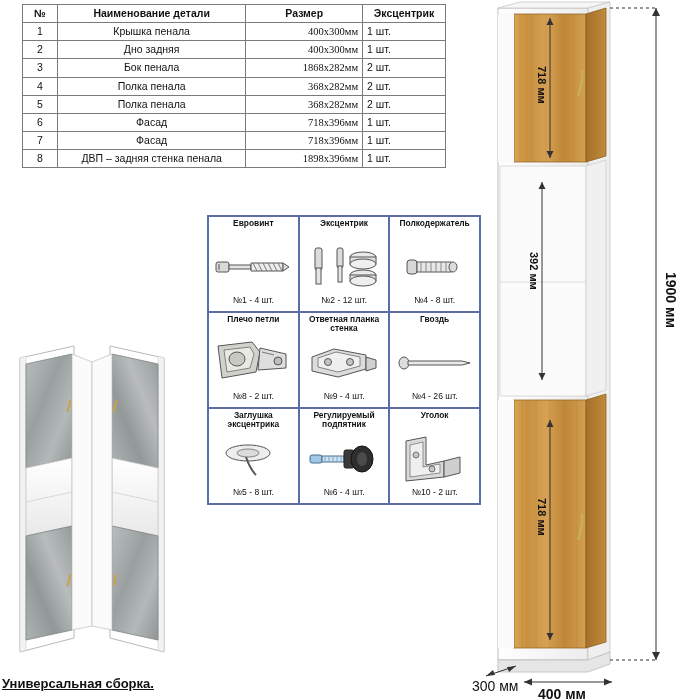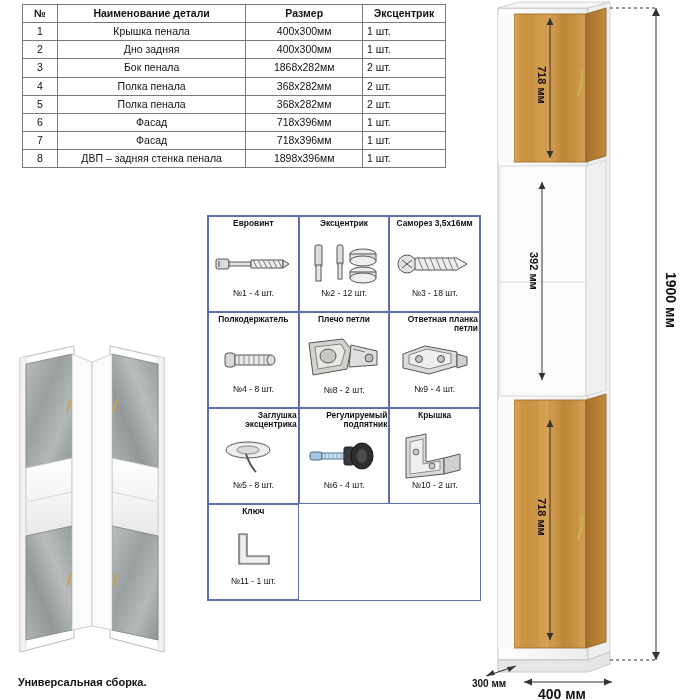--- a/index.html
+++ b/index.html
@@ -18,66 +18,66 @@
     font-size:10.5px;
   }
   .parts-table th,.parts-table td{
     border:1px solid #7a7a7a;
     padding:2px 4px;
     line-height:1.25;
   }
   .parts-table th{font-weight:bold;text-align:center;font-size:10.5px;}
   .parts-table td.num{width:26px;text-align:center;}
   .parts-table td.name{width:180px;text-align:center;}
-  .parts-table td.size{width:108px;text-align:center;}
+  .parts-table td.size{width:108px;text-align:right;font-family:Liberation Serif, serif;}
   .parts-table td.qty{width:74px;}
 
   
   .hw-grid{
     position:absolute;left:207px;top:215px;
     width:272px;
     display:grid;
     grid-template-columns:repeat(3,1fr);
     border:1px solid #5b6ea8;
   }
   .hw-cell{
     border:1px solid #5b6ea8;
     box-sizing:border-box;
     height:96px;
     display:flex;flex-direction:column;align-items:center;
     padding:2px 1px 1px;
   }
   .hw-title{
-    font-size:8.4px;font-weight:bold;text-align:right;line-height:1.1;
+    font-size:8.4px;font-weight:bold;text-align:center;line-height:1.1;
     min-height:20px;
   }
   .hw-art{flex:1;display:flex;align-items:center;justify-content:center;width:100%;}
-  .hw-qty{font-size:8.6px;padding-bottom:12px;}
+  .hw-qty{font-size:8.6px;padding-bottom:5px;}
 
   
   .caption{
-    position:absolute;left:18px;top:676px;
-    font-size:11px;font-weight:bold;
+    position:absolute;left:2px;top:676px;
+    font-size:13px;font-weight:bold;text-decoration:underline;
   }
 
   
   .left-illo{position:absolute;left:6px;top:330px;width:190px;height:340px;}
 
   
   .right-illo{position:absolute;left:480px;top:0px;width:220px;height:700px;}
 
   
   .dim{
     position:absolute;font-size:11px;font-weight:bold;
   }
   .dim.v{
     writing-mode:vertical-rl;
     text-orientation:mixed;
   }
-  .dim-small{font-size:10px;font-weight:bold;}
+  .dim-small{font-size:14px;font-weight:normal;}
 </style>
 </head>
 <body>
 
 <table class="parts-table">
   <thead>
     <tr>
       <th>№</th>
       <th>Наименование детали</th>
       <th>Размер</th>
@@ -172,40 +172,20 @@
         <rect x="45" y="13" width="26" height="7" fill="#e0e0e0" stroke="#555" stroke-width="1"></rect>
         <ellipse cx="58" cy="20" rx="13" ry="5" fill="#efefef" stroke="#555" stroke-width="1"></ellipse>
         <ellipse cx="58" cy="31" rx="13" ry="5" fill="#e9e9e9" stroke="#555" stroke-width="1"></ellipse>
         <rect x="45" y="31" width="26" height="6" fill="#e0e0e0" stroke="#555" stroke-width="1"></rect>
         <ellipse cx="58" cy="37" rx="13" ry="5" fill="#efefef" stroke="#555" stroke-width="1"></ellipse>
       </svg>
     </div>
     <div class="hw-qty">№2 - 12 шт.</div>
   </div>
 
-  <div class="hw-cell">
-    <div class="hw-title">Саморез 3,5х16мм</div>
-    <div class="hw-art">
-      <svg width="80" height="30" viewBox="0 0 80 30">
-        <ellipse cx="12" cy="15" rx="9" ry="9" fill="#e2e2e2" stroke="#555" stroke-width="1"></ellipse>
-        <path d="M7 11 l10 8 M7 19 l10 -8" stroke="#555" stroke-width="1"></path>
-        <path d="M20 9 h42 l10 6 -10 6 h-42 z" fill="#ededed" stroke="#555" stroke-width="1"></path>
-        <g stroke="#777" stroke-width="1">
-          <path d="M23 9 l5 12"></path>
-            <path d="M29 9 l5 12"></path>
-            <path d="M35 9 l5 12"></path>
-          <path d="M41 9 l5 12"></path>
-            <path d="M47 9 l5 12"></path>
-            <path d="M53 9 l5 12"></path>
-          <path d="M59 9 l4 10"></path>
-        </g>
-      </svg>
-    </div>
-    <div class="hw-qty">№3 - 18 шт.</div>
-  </div>
 
   <div class="hw-cell">
     <div class="hw-title">Полкодержатель</div>
     <div class="hw-art">
       <svg width="80" height="34" viewBox="0 0 80 34">
         <rect x="12" y="10" width="10" height="14" rx="3" fill="#d7d7d7" stroke="#555" stroke-width="1"></rect>
         <rect x="22" y="12" width="34" height="10" fill="#e8e8e8" stroke="#555" stroke-width="1"></rect>
         <g stroke="#888" stroke-width="1">
           <path d="M26 12 v10"></path>
             <path d="M31 12 v10"></path>
@@ -229,33 +209,43 @@
         <ellipse cx="25" cy="21" rx="8" ry="7" fill="#c9c9c4" stroke="#555" stroke-width="1"></ellipse>
         <path d="M48 10 L74 16 L74 30 L46 32 Z" fill="#dedede" stroke="#555" stroke-width="1"></path>
         <circle cx="66" cy="23" r="4" fill="#bdbdbd" stroke="#555" stroke-width="1"></circle>
         <path d="M50 14 L62 17" stroke="#777" stroke-width="1"></path>
       </svg>
     </div>
     <div class="hw-qty">№8 - 2 шт.</div>
   </div>
 
   <div class="hw-cell">
-    <div class="hw-title">Ответная планка петли</div>
+    <div class="hw-title">Ответная планка стенка</div>
     <div class="hw-art">
       <svg width="80" height="40" viewBox="0 0 80 40">
         <path d="M8 14 L30 6 L62 12 L62 26 L34 34 L8 28 Z" fill="#dcdcdc" stroke="#555" stroke-width="1"></path>
         <path d="M14 15 L32 9 L56 14 L56 23 L34 29 L14 24 Z" fill="#efefef" stroke="#6b6b6b" stroke-width="0.8"></path>
         <circle cx="24" cy="19" r="3.5" fill="#c4c4c4" stroke="#555" stroke-width="1"></circle>
         <circle cx="46" cy="19" r="3.5" fill="#c4c4c4" stroke="#555" stroke-width="1"></circle>
         <path d="M62 14 l10 3 v8 l-10 3 z" fill="#d0d0d0" stroke="#555" stroke-width="1"></path>
       </svg>
     </div>
     <div class="hw-qty">№9 - 4 шт.</div>
   </div>
 
+  <div class="hw-cell">
+    <div class="hw-title">Гвоздь</div>
+    <div class="hw-art">
+      <svg width="80" height="22" viewBox="0 0 80 22">
+        <ellipse cx="9" cy="11" rx="5" ry="6" fill="#dedede" stroke="#555" stroke-width="1"></ellipse>
+        <path d="M13 9 h54 l8 2 -8 2 h-54 z" fill="#e9e9e9" stroke="#555" stroke-width="1"></path>
+      </svg>
+    </div>
+    <div class="hw-qty">№4 - 26 шт.</div>
+  </div>
 
   <div class="hw-cell">
     <div class="hw-title">Заглушка эксцентрика</div>
     <div class="hw-art">
       <svg width="70" height="40" viewBox="0 0 70 40">
         <ellipse cx="30" cy="14" rx="22" ry="8" fill="#ededed" stroke="#555" stroke-width="1"></ellipse>
         <ellipse cx="30" cy="14" rx="11" ry="4" fill="#dcdcdc" stroke="#6b6b6b" stroke-width="0.8"></ellipse>
         <path d="M28 18 q4 12 10 18" stroke="#555" stroke-width="2" fill="none"></path>
       </svg>
     </div>
@@ -277,43 +267,33 @@
         </g>
         <rect x="40" y="9" width="10" height="18" rx="2" fill="#3a3a3a" stroke="#222" stroke-width="1"></rect>
         <ellipse cx="58" cy="18" rx="11" ry="13" fill="#2e2e2e" stroke="#111" stroke-width="1"></ellipse>
         <ellipse cx="58" cy="18" rx="5" ry="7" fill="#4b4b4b"></ellipse>
       </svg>
     </div>
     <div class="hw-qty">№6 - 4 шт.</div>
   </div>
 
   <div class="hw-cell">
-    <div class="hw-title">Крышка</div>
+    <div class="hw-title">Уголок</div>
     <div class="hw-art">
       <svg width="78" height="48" viewBox="0 0 78 48">
         <path d="M10 6 L30 2 L30 30 L48 26 L48 42 L10 46 Z" fill="#dadada" stroke="#555" stroke-width="1"></path>
         <path d="M14 10 L27 7 L27 32 L44 29 L44 38 L14 42 Z" fill="#efefef" stroke="#777" stroke-width="0.8"></path>
         <circle cx="20" cy="20" r="3" fill="#c6c6c6" stroke="#555" stroke-width="0.8"></circle>
         <circle cx="36" cy="34" r="3" fill="#c6c6c6" stroke="#555" stroke-width="0.8"></circle>
         <path d="M48 26 L64 22 L64 38 L48 42 Z" fill="#cfcfcf" stroke="#555" stroke-width="1"></path>
       </svg>
     </div>
     <div class="hw-qty">№10 - 2 шт.</div>
   </div>
 
-  <div class="hw-cell">
-    <div class="hw-title">Ключ</div>
-    <div class="hw-art">
-      <svg width="60" height="44" viewBox="0 0 60 44">
-        <path d="M16 4 L24 4 L24 26 L46 26 L46 34 L16 34 Z" fill="#dcdcdc" stroke="#555" stroke-width="1.2"></path>
-        <path d="M18 6 L22 6 L22 28 L44 28 L44 32 L18 32 Z" fill="#f0f0f0" stroke="none"></path>
-      </svg>
-    </div>
-    <div class="hw-qty">№11 - 1 шт.</div>
-  </div>
 
 </div>
 
 <div class="left-illo">
   <svg width="190" height="340" viewBox="0 0 190 340">
     <defs>
       <linearGradient id="stoneA" x1="0" y1="0" x2="1" y2="1">
         <stop offset="0%" stop-color="#b9bdbd"></stop>
         <stop offset="40%" stop-color="#9aa0a0"></stop>
         <stop offset="70%" stop-color="#b3b8b8"></stop>

